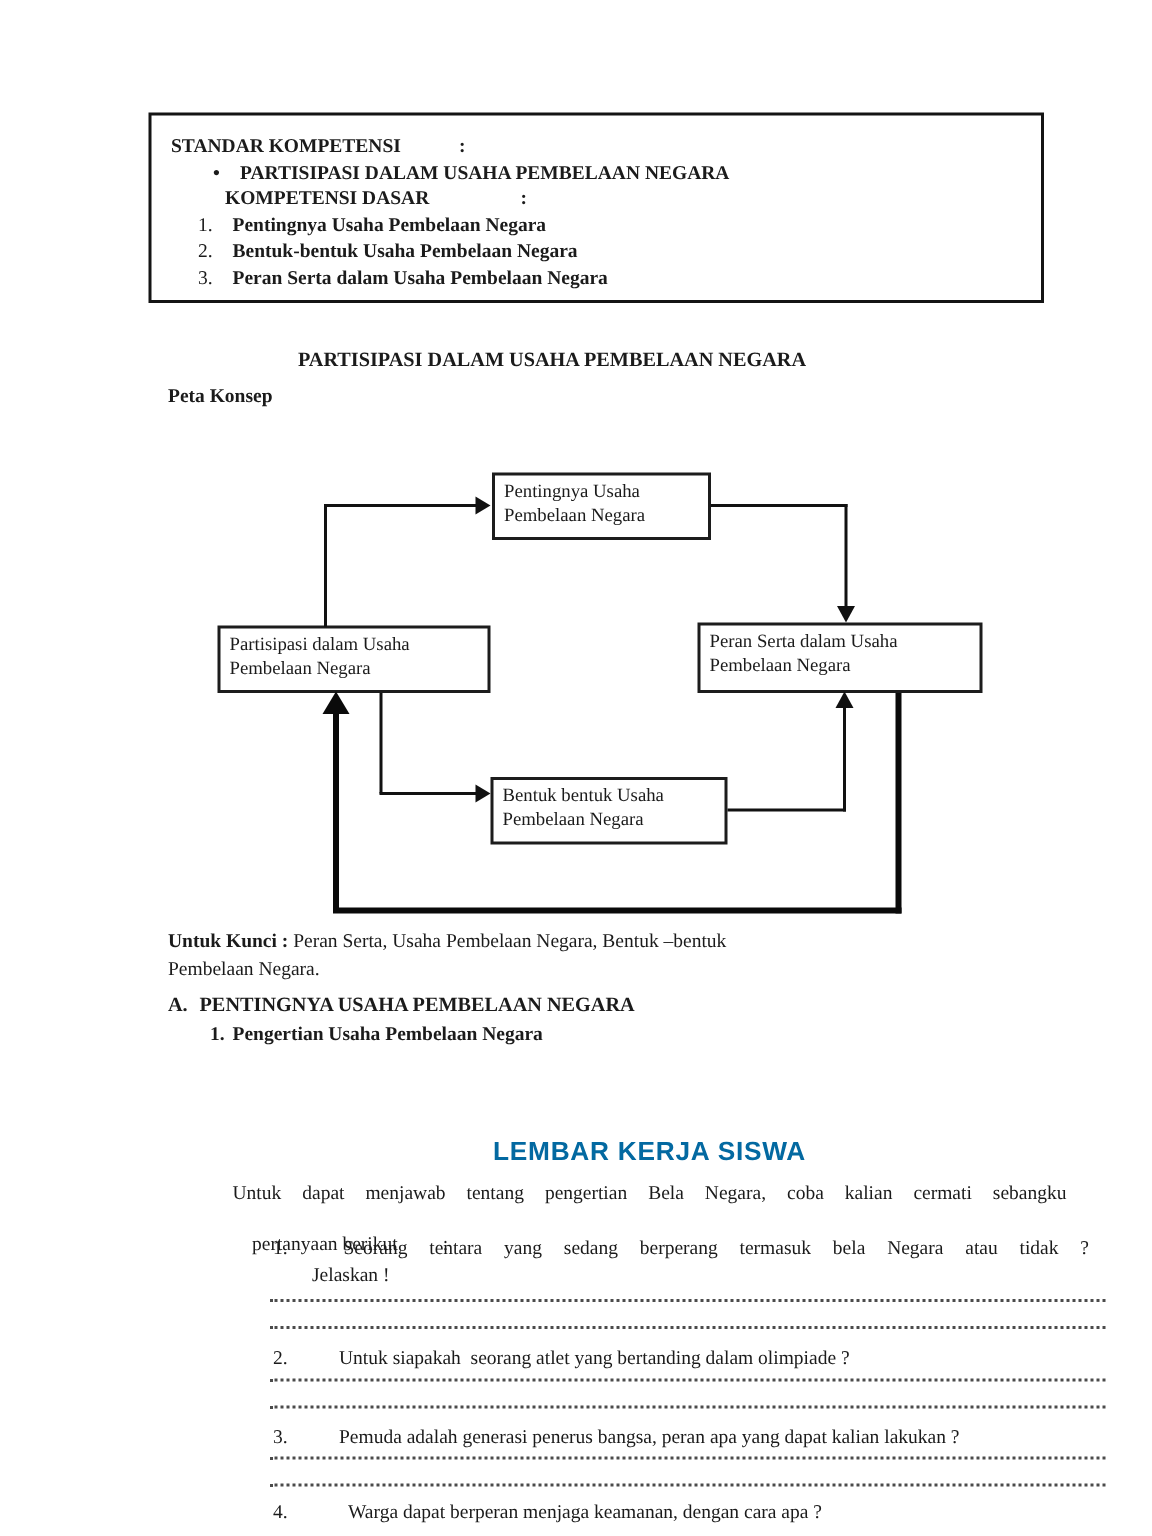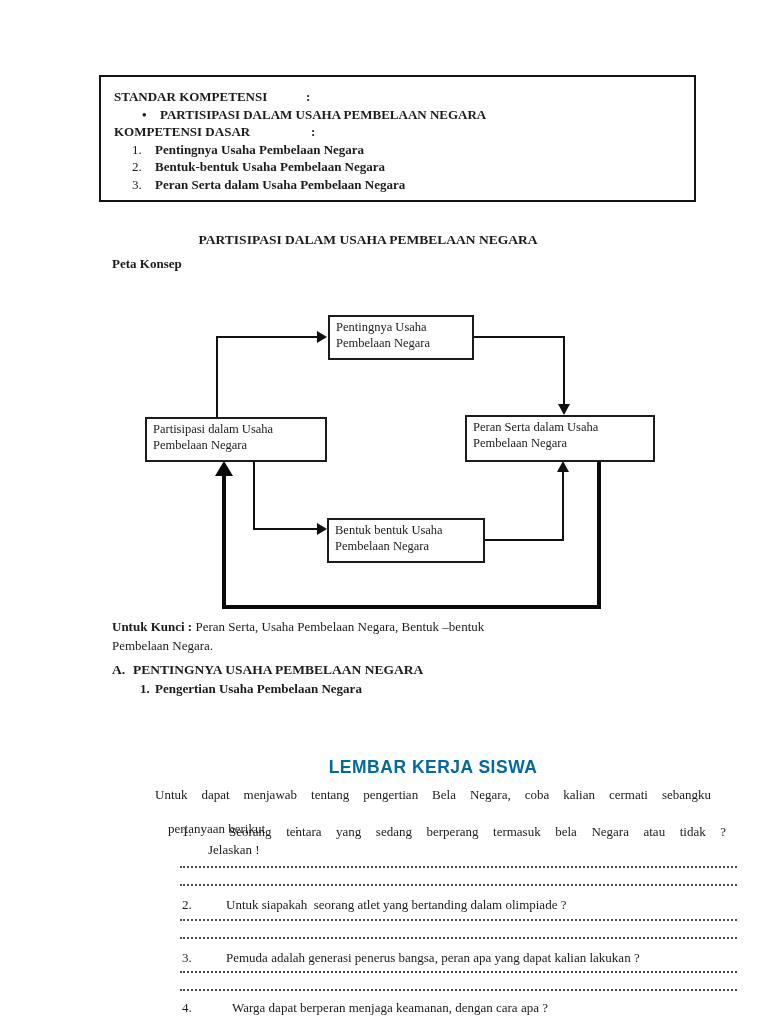--- a/index.html
+++ b/index.html
@@ -5,21 +5,21 @@
   html,body{margin:0;padding:0;background:#ffffff;}
   .page{position:relative;width:768px;height:1024px;background:#ffffff;overflow:hidden;
         font-family:"Liberation Serif","DejaVu Serif",serif;color:#1b1b1b;}
   .abs{position:absolute;}
 
   
   .hdr-box{left:99px;top:75px;width:597px;height:127px;border:2px solid #141414;box-sizing:border-box;
            font-size:13px;font-weight:bold;line-height:17.5px;padding-top:11px;}
   .hdr-row{display:flex;padding-left:13px;}
   .hdr-label1{display:inline-block;width:192px;}
-  .hdr-label2{display:inline-block;width:197px;}
+  .hdr-label2{display:inline-block;width:197px;margin-left:36px;}
   .hdr-bullet-row{padding-left:41px;}
   .hdr-bullet{display:inline-block;width:18px;}
   .kd-row{display:flex;padding-left:31px;}
   .kd-num{display:inline-block;width:23px;font-weight:normal;}
 
   .doc-title{left:112px;top:232px;width:512px;text-align:center;font-size:13.5px;font-weight:bold;}
   .peta-label{left:112px;top:256px;font-size:13px;font-weight:bold;}
 
   
   .cbox{border:2px solid #1c1c1c;box-sizing:border-box;font-size:12.5px;line-height:16px;

